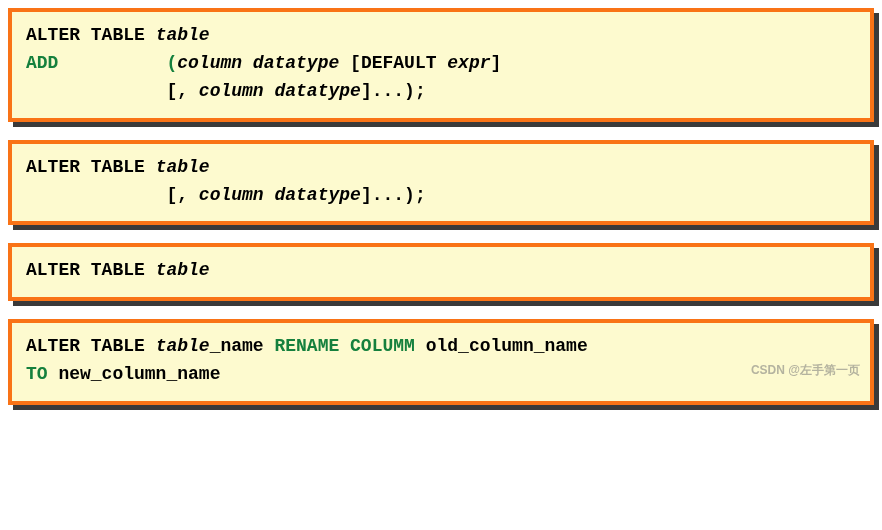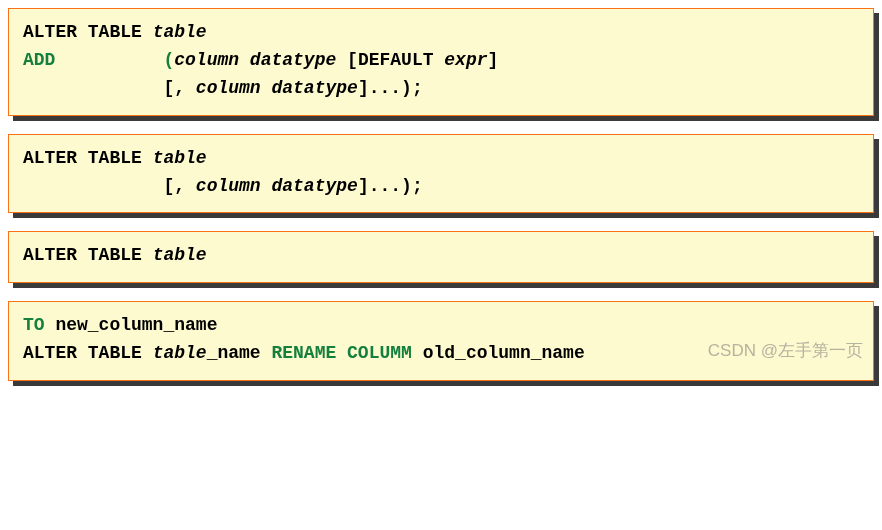--- a/index.html
+++ b/index.html
@@ -10,21 +10,21 @@
     body {
       background: #ffffff;
       padding: 8px;
       font-family: "Courier New", Courier, monospace;
       font-size: 18px;
       font-weight: bold;
       width: 882px;
     }
     .code-box {
       background: #fdfacf;
-      border: 1px solid #f97316;
+      border: 4px solid #f97316;
       padding: 10px 14px 12px 14px;
       margin-bottom: 18px;
       box-shadow: 5px 5px 0 #3a3a3a;
       line-height: 1.55;
       position: relative;
     }
     .kw {
       font-style: normal;
     }
     .red {
@@ -32,24 +32,24 @@
     }
     .ital {
       font-style: italic;
     }
     .line {
       white-space: pre;
     }
     .watermark {
       position: absolute;
       right: 10px;
-      bottom: 16px;
+      bottom: 22px;
       font-family: Arial, sans-serif;
-      font-size: 17px;
-      font-weight: normal;
+      font-size: 12px;
+      font-weight: bold;
       color: rgba(120, 120, 120, 0.55);
       font-style: normal;
     }
   </style>
 </head>
 <body>
 
 <div class="code-box">
   <div class="line"><span class="kw">ALTER TABLE </span><span class="ital">table</span></div>
   <div class="line"><span class="red kw">ADD</span><span>          </span><span class="red">(</span><span class="ital">column datatype </span><span>[DEFAULT </span><span class="ital">expr</span><span>]</span></div>
@@ -59,16 +59,16 @@
 <div class="code-box">
   <div class="line"><span class="kw">ALTER TABLE </span><span class="ital">table</span></div>
   <div class="line"><span>             </span><span>[, </span><span class="ital">column datatype</span><span>]...);</span></div>
 </div>
 
 <div class="code-box">
   <div class="line"><span class="kw">ALTER TABLE </span><span class="ital">table</span></div>
 </div>
 
 <div class="code-box">
+  <div class="line"><span class="kw">ALTER TABLE </span><span class="ital">table</span><span>_name </span><span class="red kw">RENAME COLUMM </span><span>old_column_name</span></div>
   <div class="line"><span class="red kw">TO </span><span>new_column_name</span></div>
-  <div class="line"><span class="kw">ALTER TABLE </span><span class="ital">table</span><span>_name </span><span class="red kw">RENAME COLUMM </span><span>old_column_name</span></div>
   <span class="watermark">CSDN @左手第一页</span>
 </div>
 
 </body></html>

